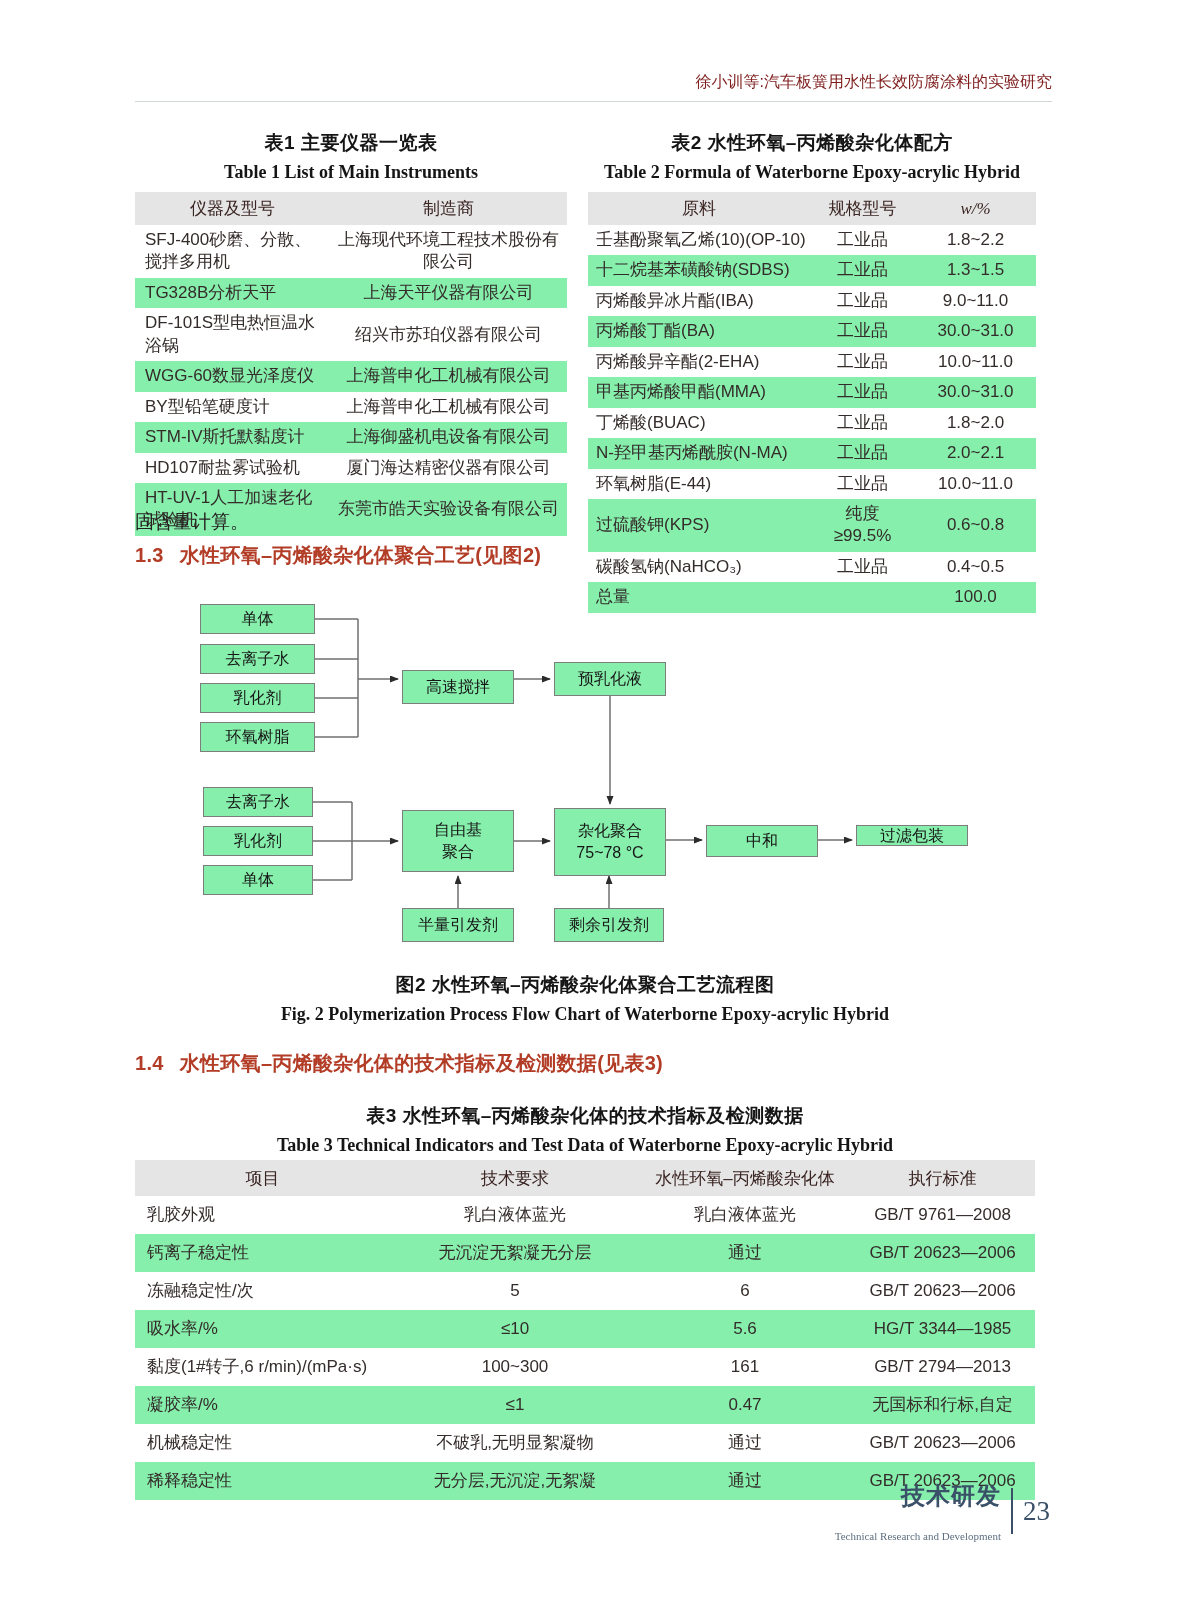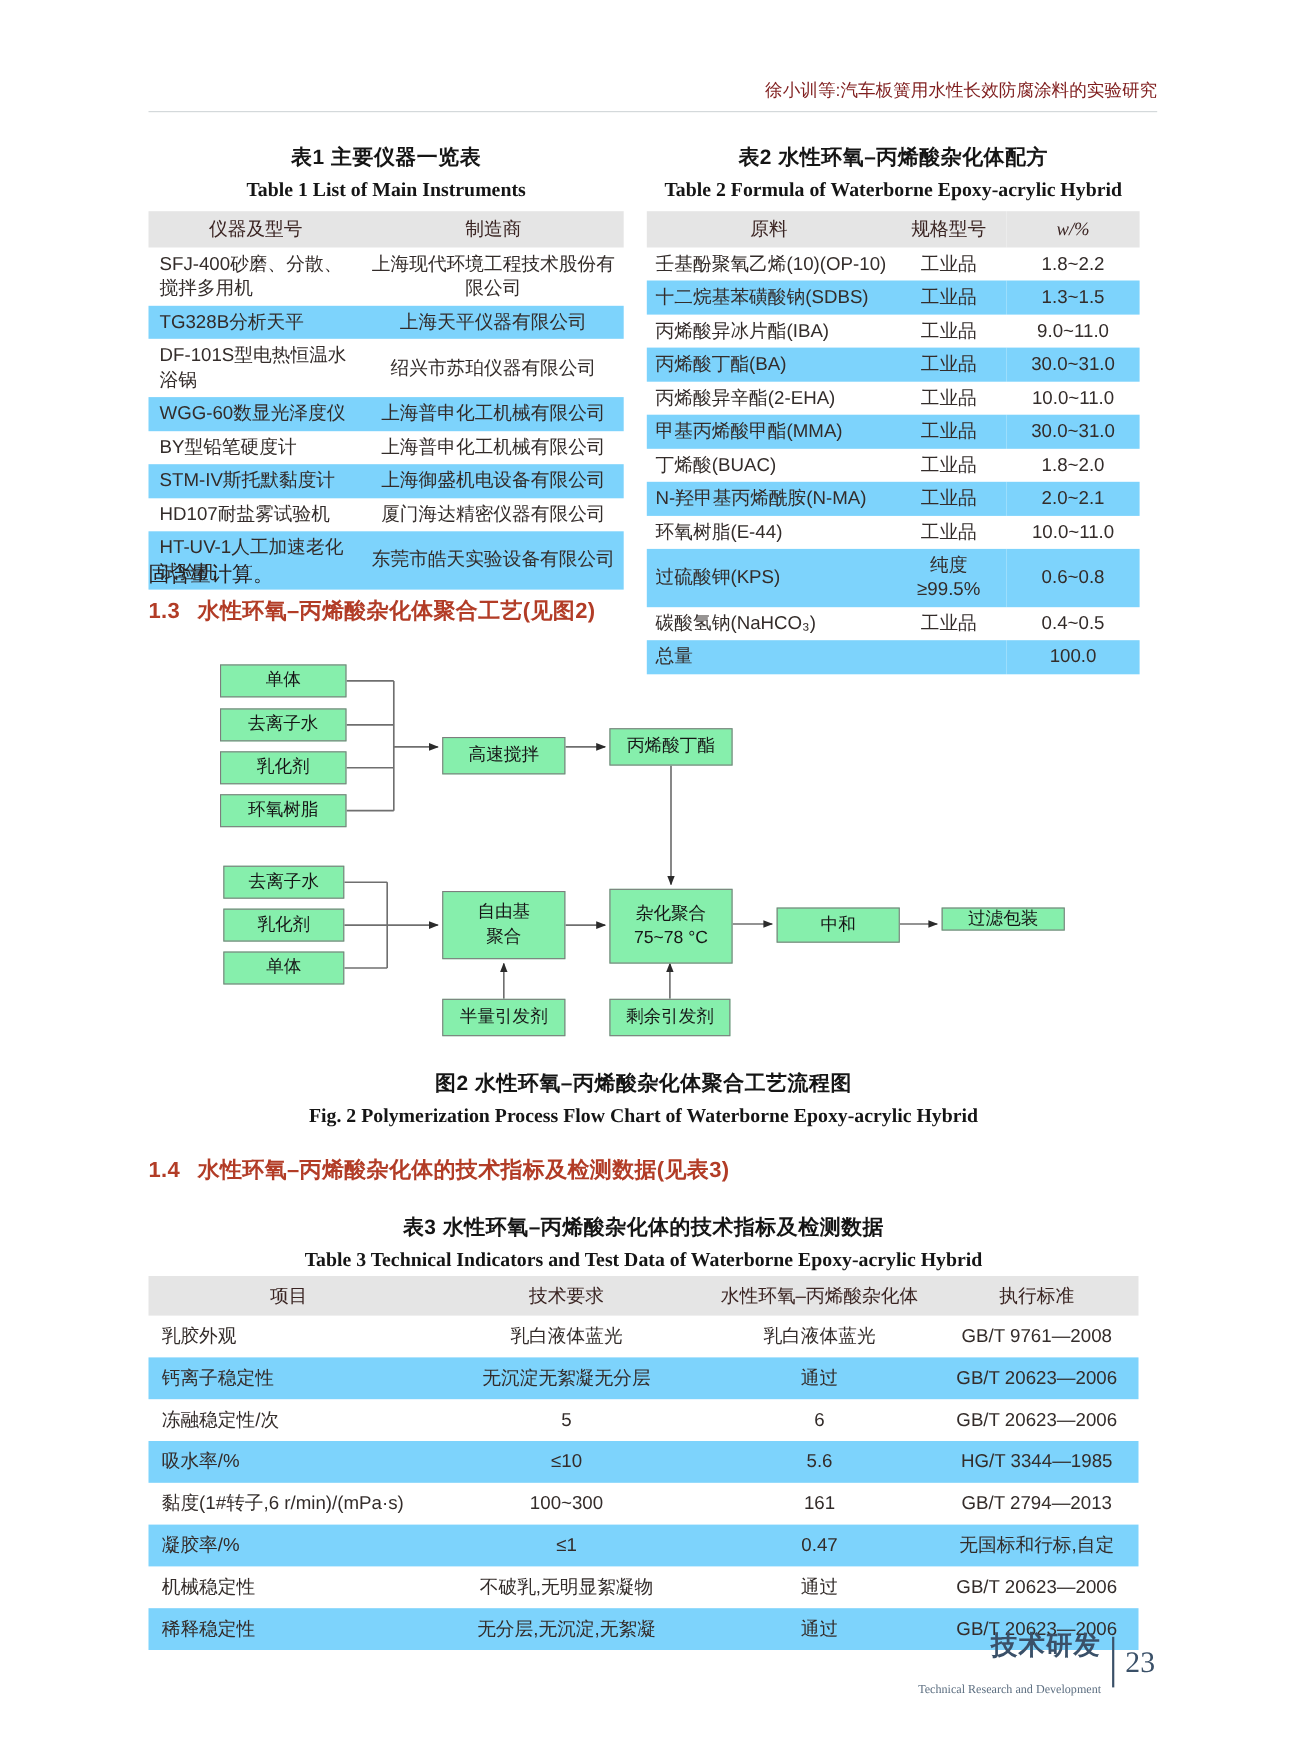--- a/index.html
+++ b/index.html
@@ -13,21 +13,21 @@
     text-align:right;font-size:16px;color:#7f1d1d;
     padding-bottom:8px;border-bottom:1px solid #d0d5d8;
   }
   
   .cap-cn{font-size:19px;font-weight:bold;color:#151515;text-align:center;margin-bottom:6px;letter-spacing:0.5px;}
   .cap-en{font-family:"Liberation Serif",serif;font-size:18px;font-weight:bold;color:#151515;text-align:center;margin-bottom:9px;}
   
   table{border-collapse:collapse;width:100%;table-layout:fixed;}
   th{background:#e5e5e5;font-weight:normal;font-size:17px;color:#3a2422;padding:5px 4px;height:22px;}
   td{font-size:17px;color:#332c2a;padding:4px 4px;text-align:center;vertical-align:middle;line-height:1.32;}
-  tr.stripe td{background:#7dd3fc;}
+  tr.stripe td{background:#86efac;}
   .t1-block{position:absolute;left:135px;top:130px;width:432px;}
   .t1-block td:first-child{text-align:left;padding-left:10px;}
   .t2-block{position:absolute;left:588px;top:130px;width:448px;}
   .t2-block td:first-child{text-align:left;padding-left:8px;}
   .t3-cap{position:absolute;left:135px;top:1103px;width:900px;}
   .t3-block{position:absolute;left:135px;top:1160px;width:900px;}
   .t3-block td:first-child{text-align:left;padding-left:12px;}
   .t3-block th{height:26px;}
   .t3-block td{height:30px;}
   .pre{white-space:pre-line;}
@@ -231,21 +231,21 @@
         <line x1="818" y1="242" x2="852" y2="242" marker-end="url(#ar)"></line>
         <line x1="458" y1="310" x2="458" y2="278" marker-end="url(#ar)"></line>
         <line x1="609" y1="310" x2="609" y2="278" marker-end="url(#ar)"></line>
       </g>
     </svg>
     <div class="fbox" style="left:200px;top:6px;width:115px;height:30px;">单体</div>
     <div class="fbox" style="left:200px;top:46px;width:115px;height:30px;">去离子水</div>
     <div class="fbox" style="left:200px;top:85px;width:115px;height:30px;">乳化剂</div>
     <div class="fbox" style="left:200px;top:124px;width:115px;height:30px;">环氧树脂</div>
     <div class="fbox" style="left:402px;top:72px;width:112px;height:34px;">高速搅拌</div>
-    <div class="fbox" style="left:554px;top:64px;width:112px;height:34px;">丙烯酸丁酯</div>
+    <div class="fbox" style="left:554px;top:64px;width:112px;height:34px;">预乳化液</div>
 
     <div class="fbox" style="left:203px;top:189px;width:110px;height:30px;">去离子水</div>
     <div class="fbox" style="left:203px;top:228px;width:110px;height:30px;">乳化剂</div>
     <div class="fbox" style="left:203px;top:267px;width:110px;height:30px;">单体</div>
     <div class="fbox pre" style="left:402px;top:212px;width:112px;height:62px;">自由基
 聚合</div>
     <div class="fbox pre" style="left:554px;top:210px;width:112px;height:68px;">杂化聚合
 75~78 °C</div>
     <div class="fbox" style="left:706px;top:227px;width:112px;height:32px;">中和</div>
     <div class="fbox" style="left:856px;top:227px;width:112px;height:21px;">过滤包装</div>

